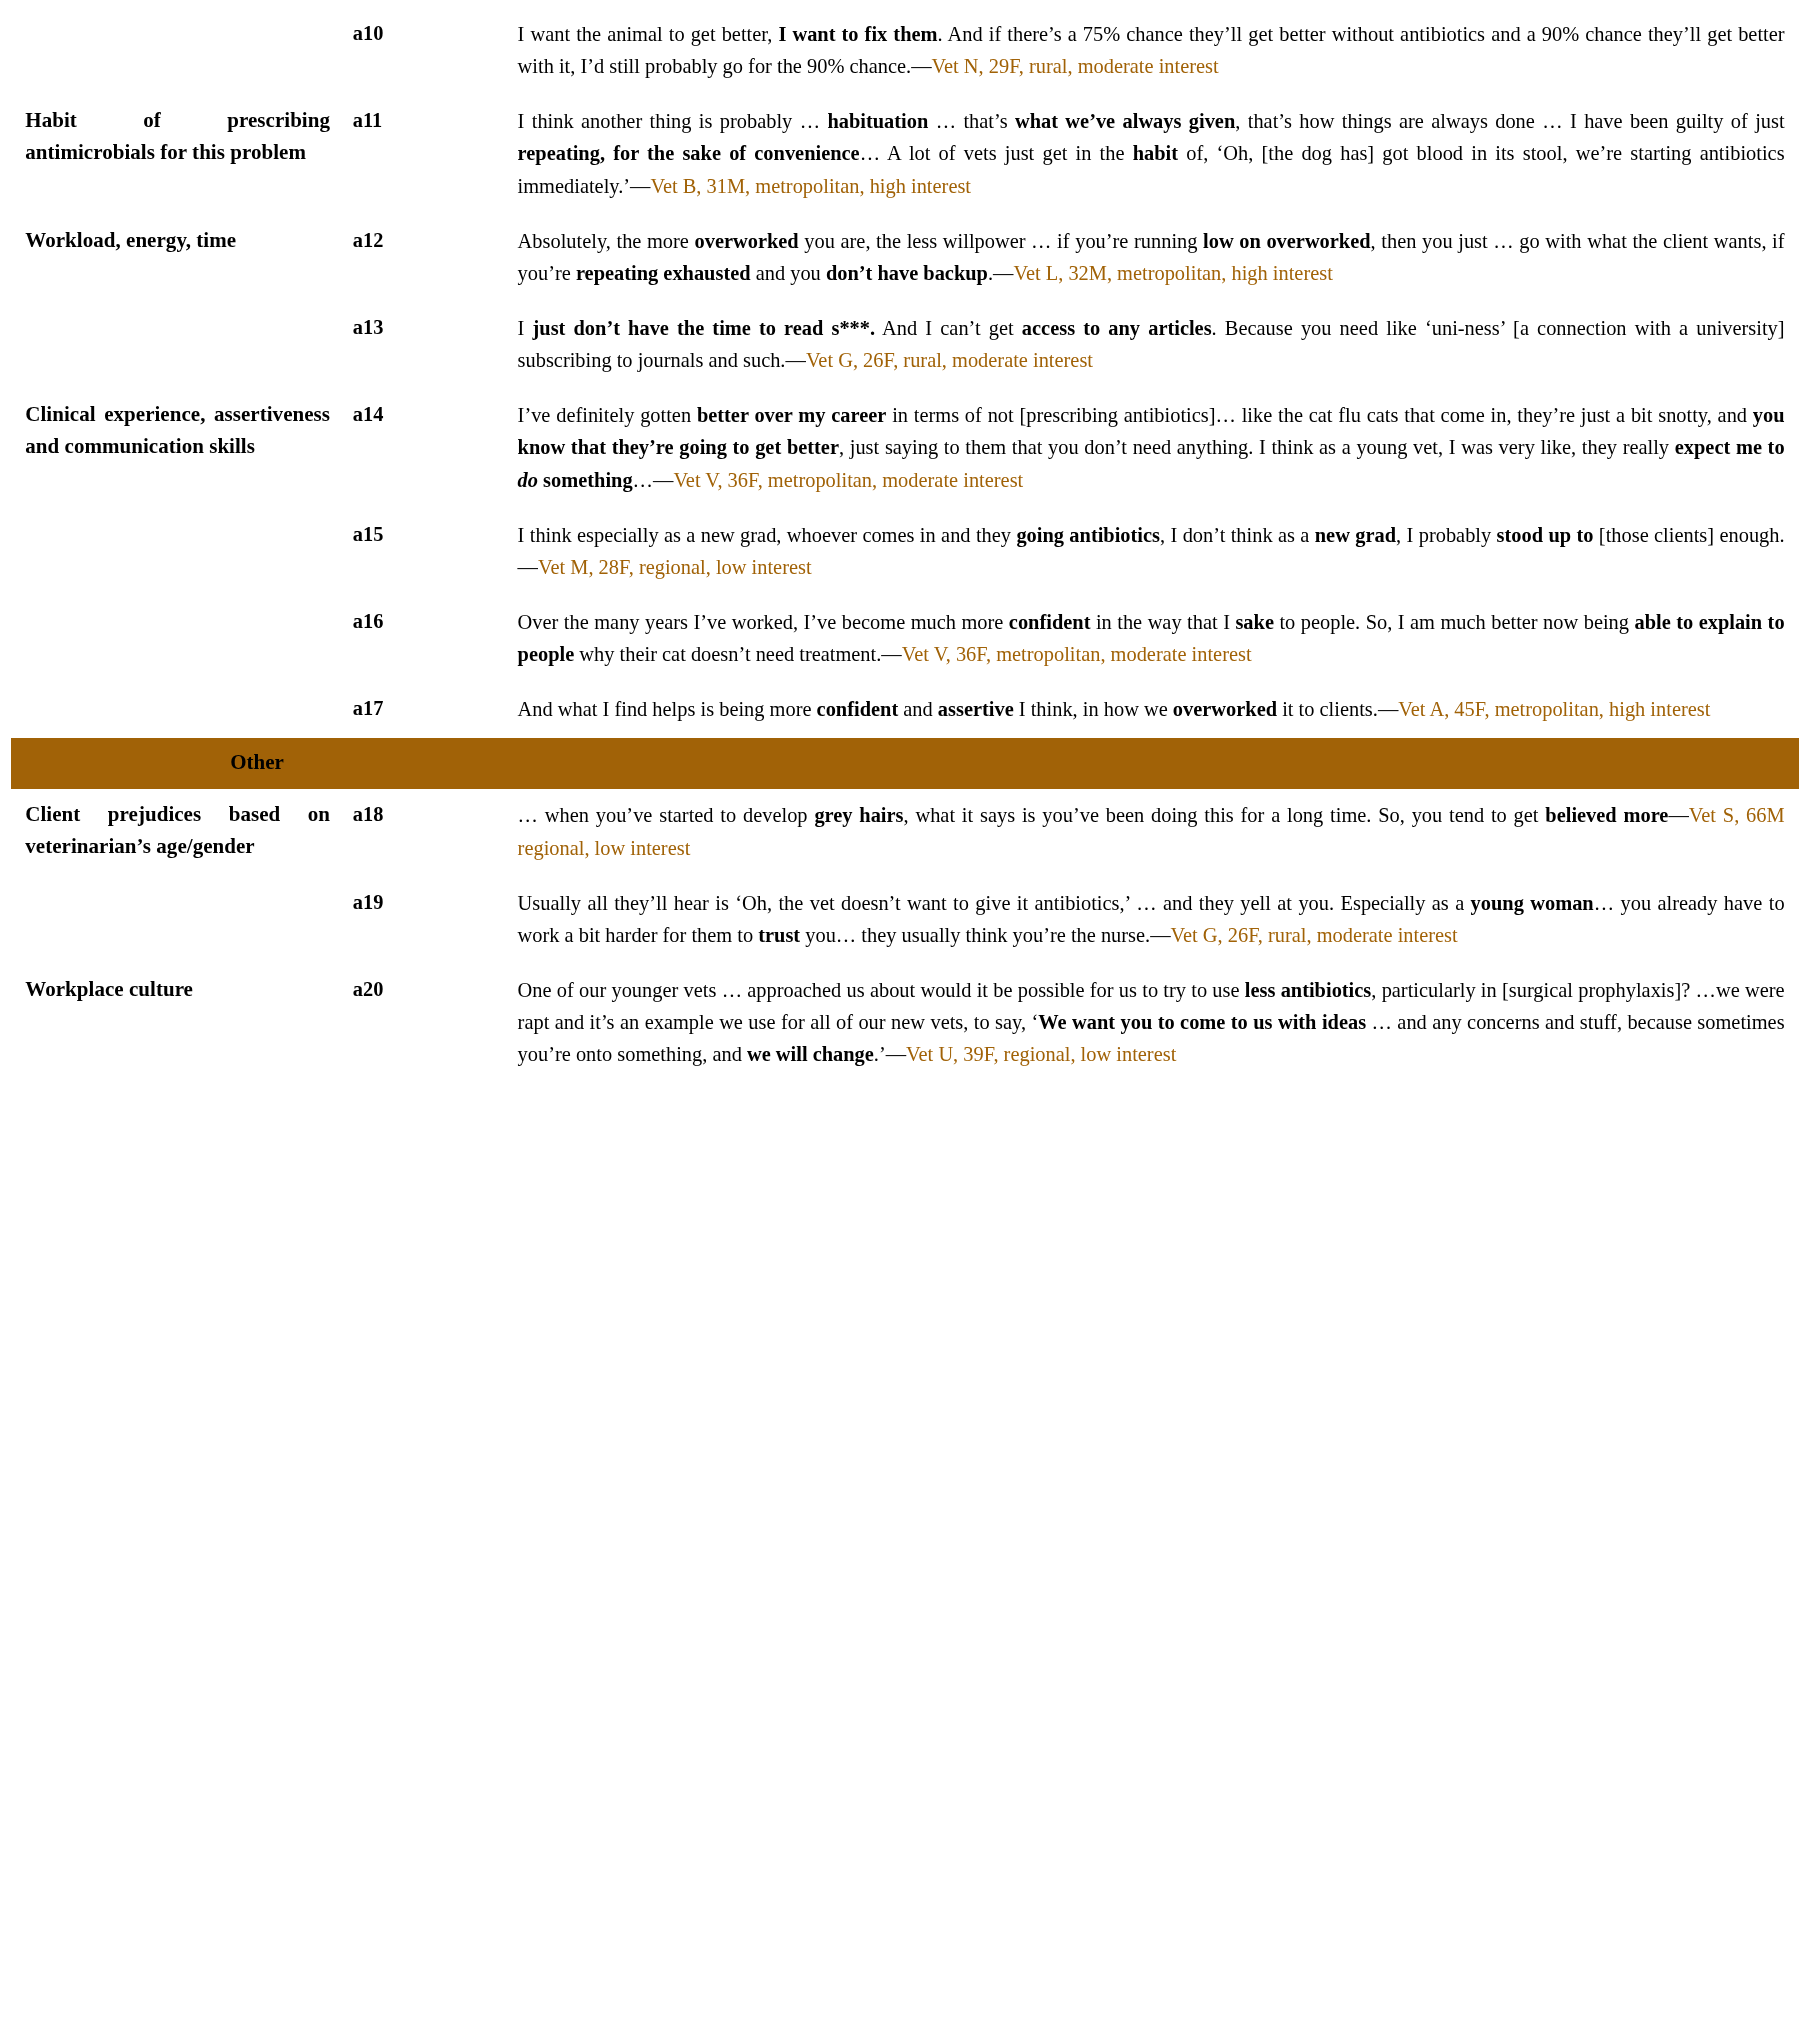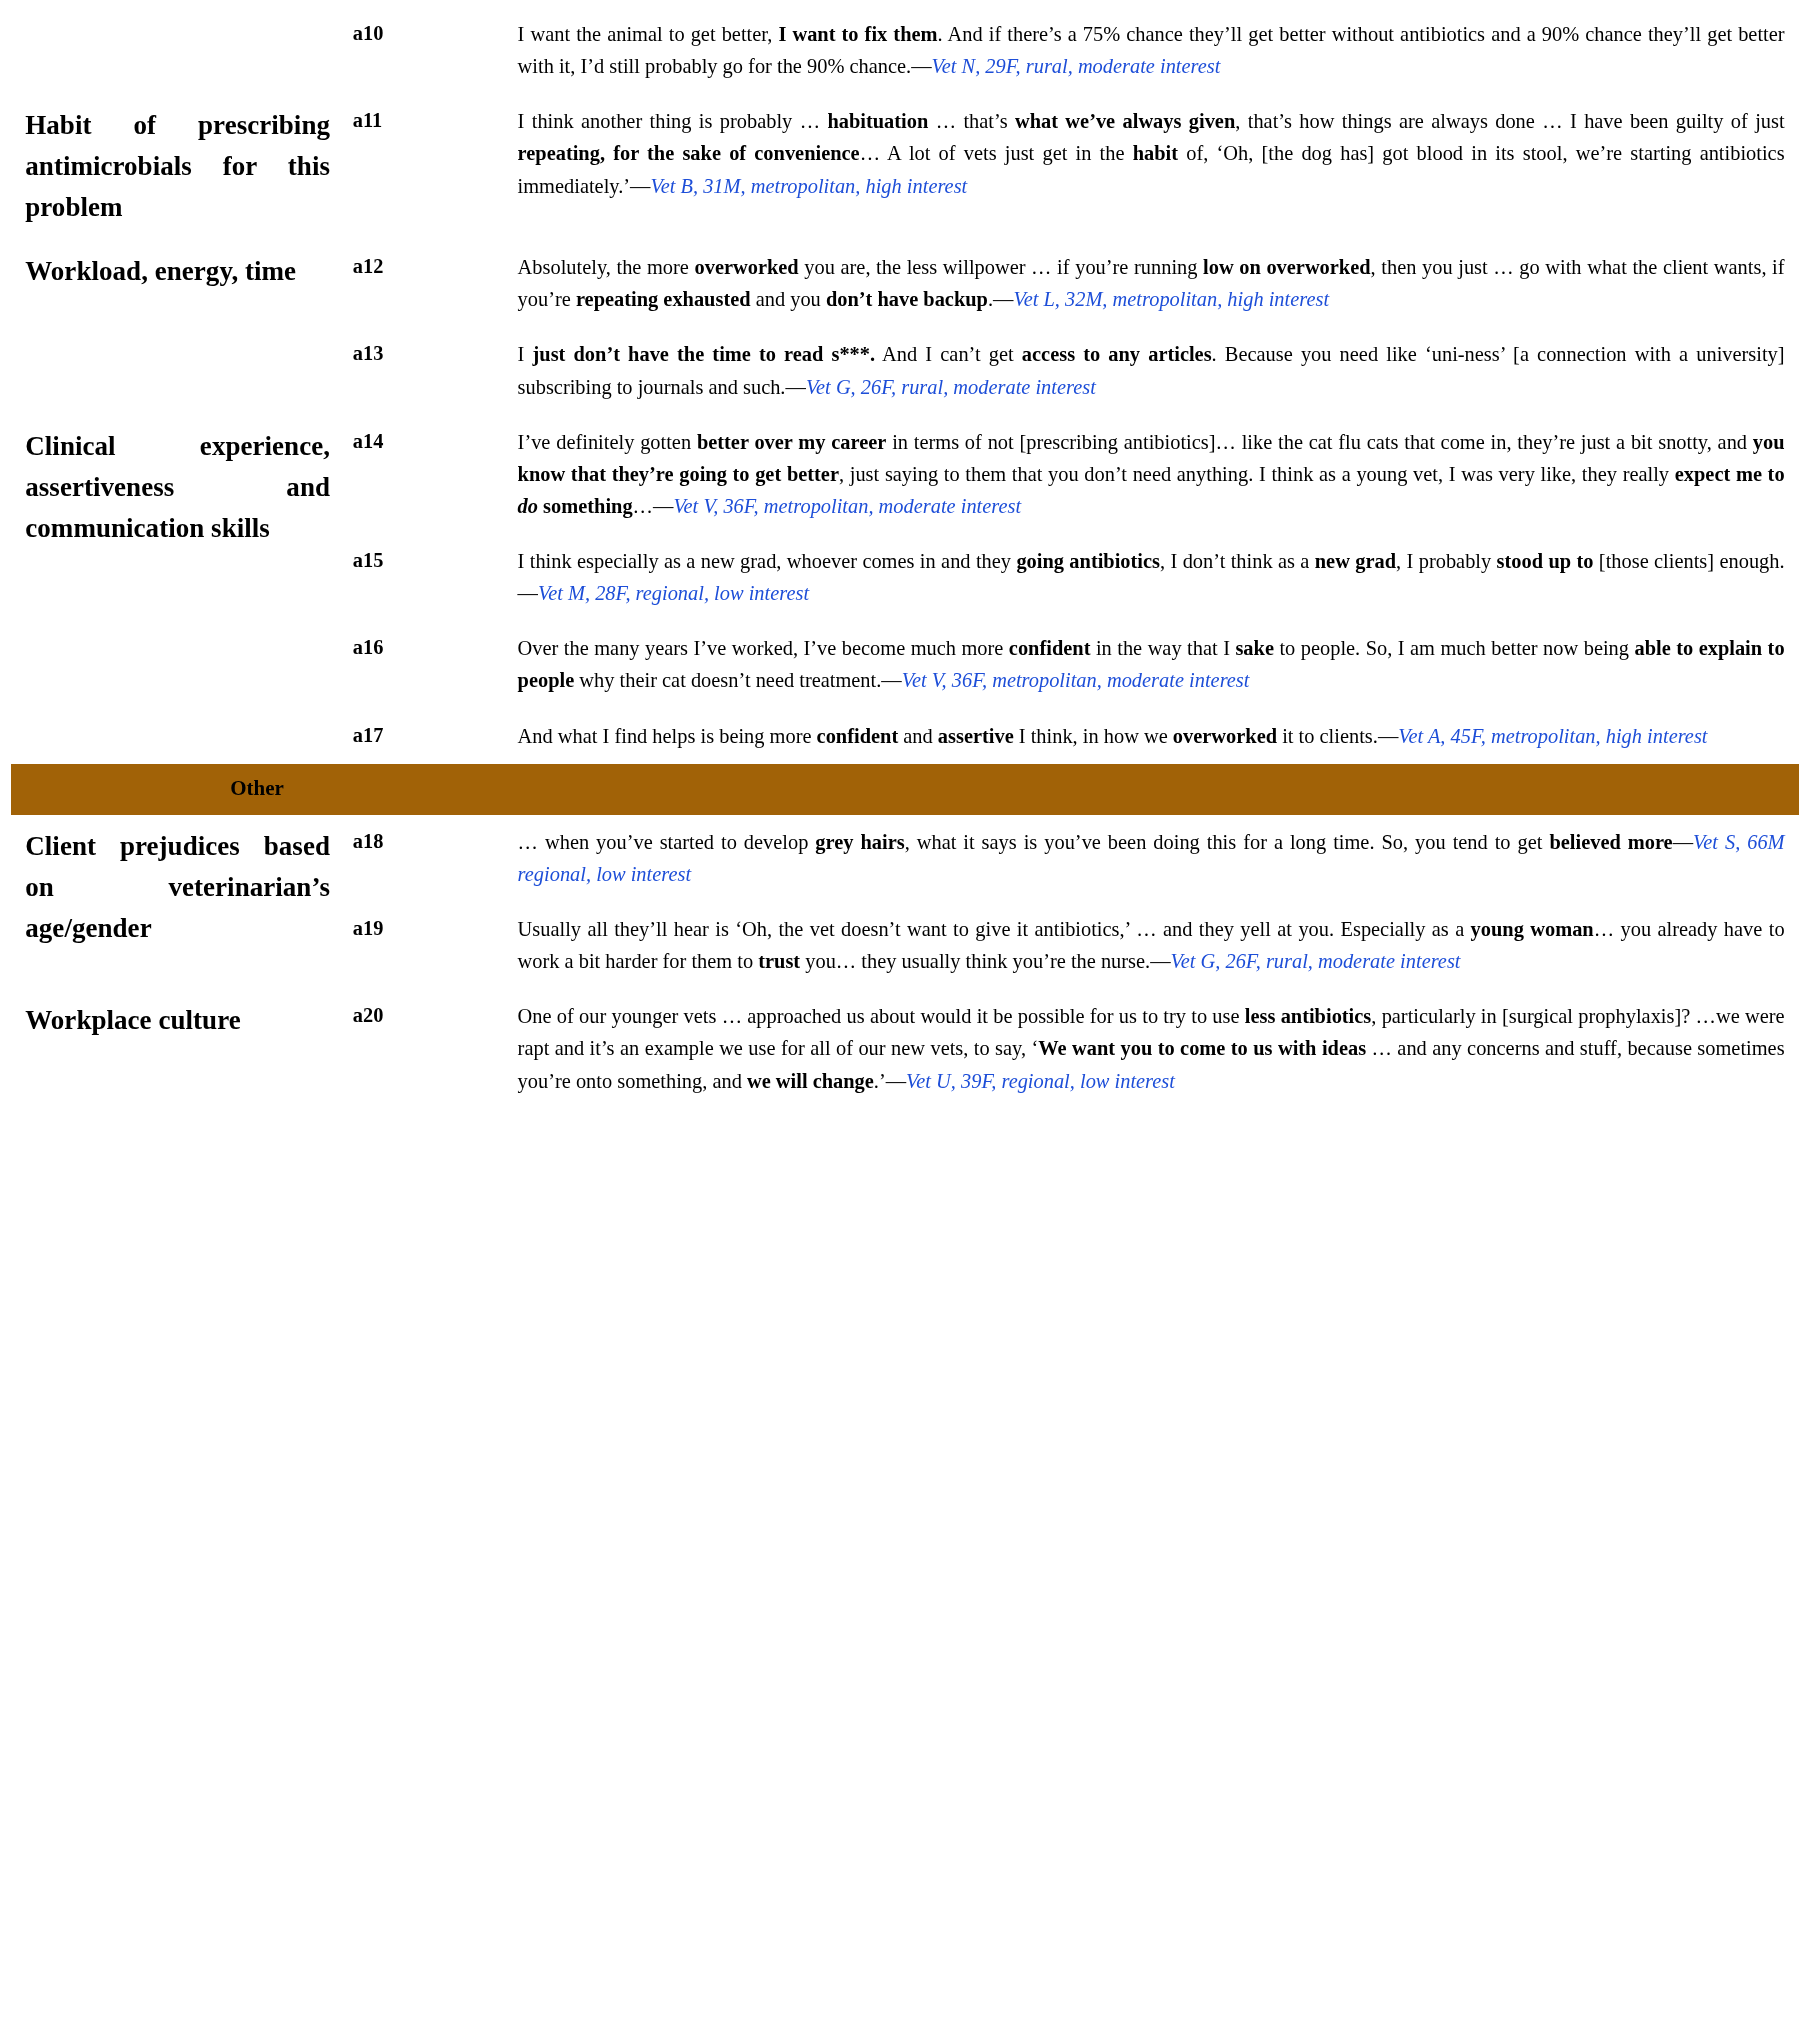--- a/index.html
+++ b/index.html
@@ -48,21 +48,21 @@
   tr.table-top > td.heavy { border-top: 4.5px solid #000000; }
   tr.table-top > td.grey  { border-top: 3.7px  solid #8c8c8c; }
   tr.table-end > td { border-bottom: 3.7px solid #8c8c8c; }
 
   
   td.cat  { border-right: 2px solid #000000; }
   td.idc  { border-right: 2px solid #8c8c8c; }
 
   
   .cat-text {
-    font-size: 27px;
+    font-size: 21px;
     line-height: 1.52;
     font-weight: 700;
     text-align: justify;
     text-justify: inter-word;
     letter-spacing: 0.04px;
   }
   .id-text {
     font-size: 20.4px;
     line-height: 1.5;
     font-weight: 700;
@@ -72,22 +72,21 @@
     line-height: 1.58;
     text-align: justify;
     text-justify: inter-word;
     hyphens: none;
   }
   .body-text b { font-weight: 700; }
   .body-text i { font-style: italic; }
   .body-text b i, .body-text i b { font-weight: 700; }
 
   .attrib {
-    color: #1d4ed8;
-    font-style: italic;
+    color: #a16207;
     font-weight: 400;
   }
 
   
   tr.banner > td {
     background: #a16207;
     border-top: 4.5px solid #000000;
     border-bottom: 4.5px solid #000000;
   }
   .banner-inner {

